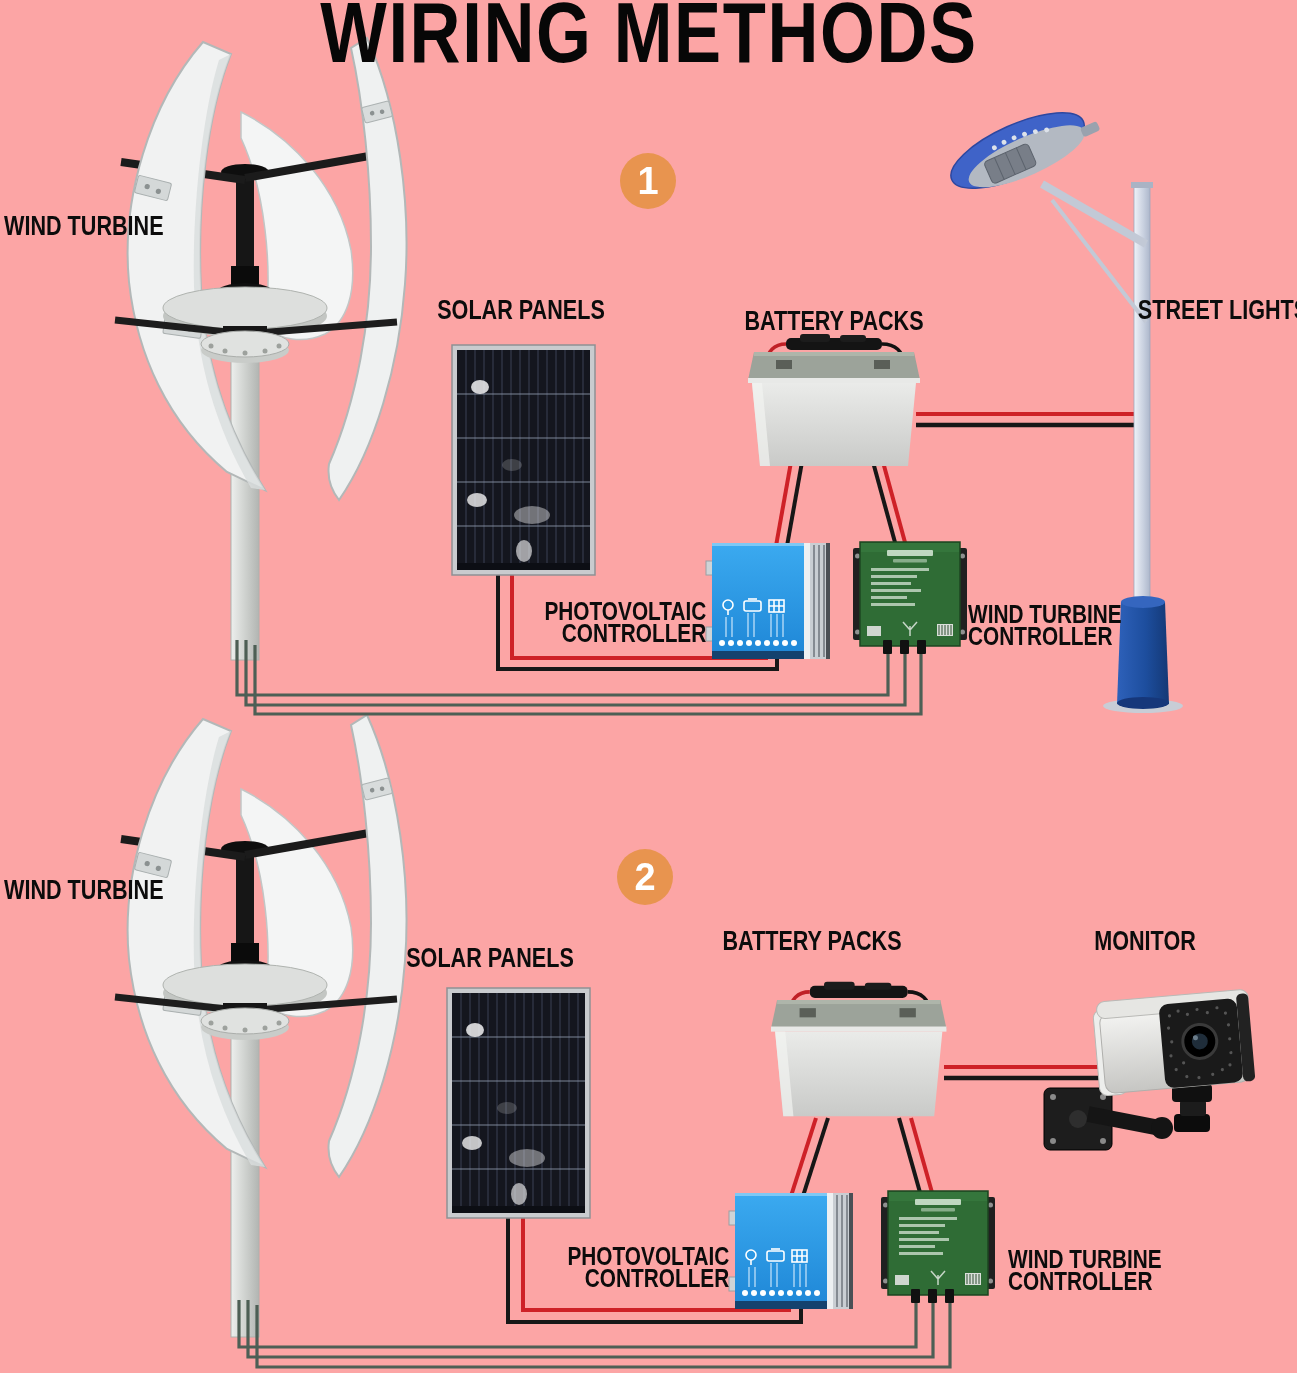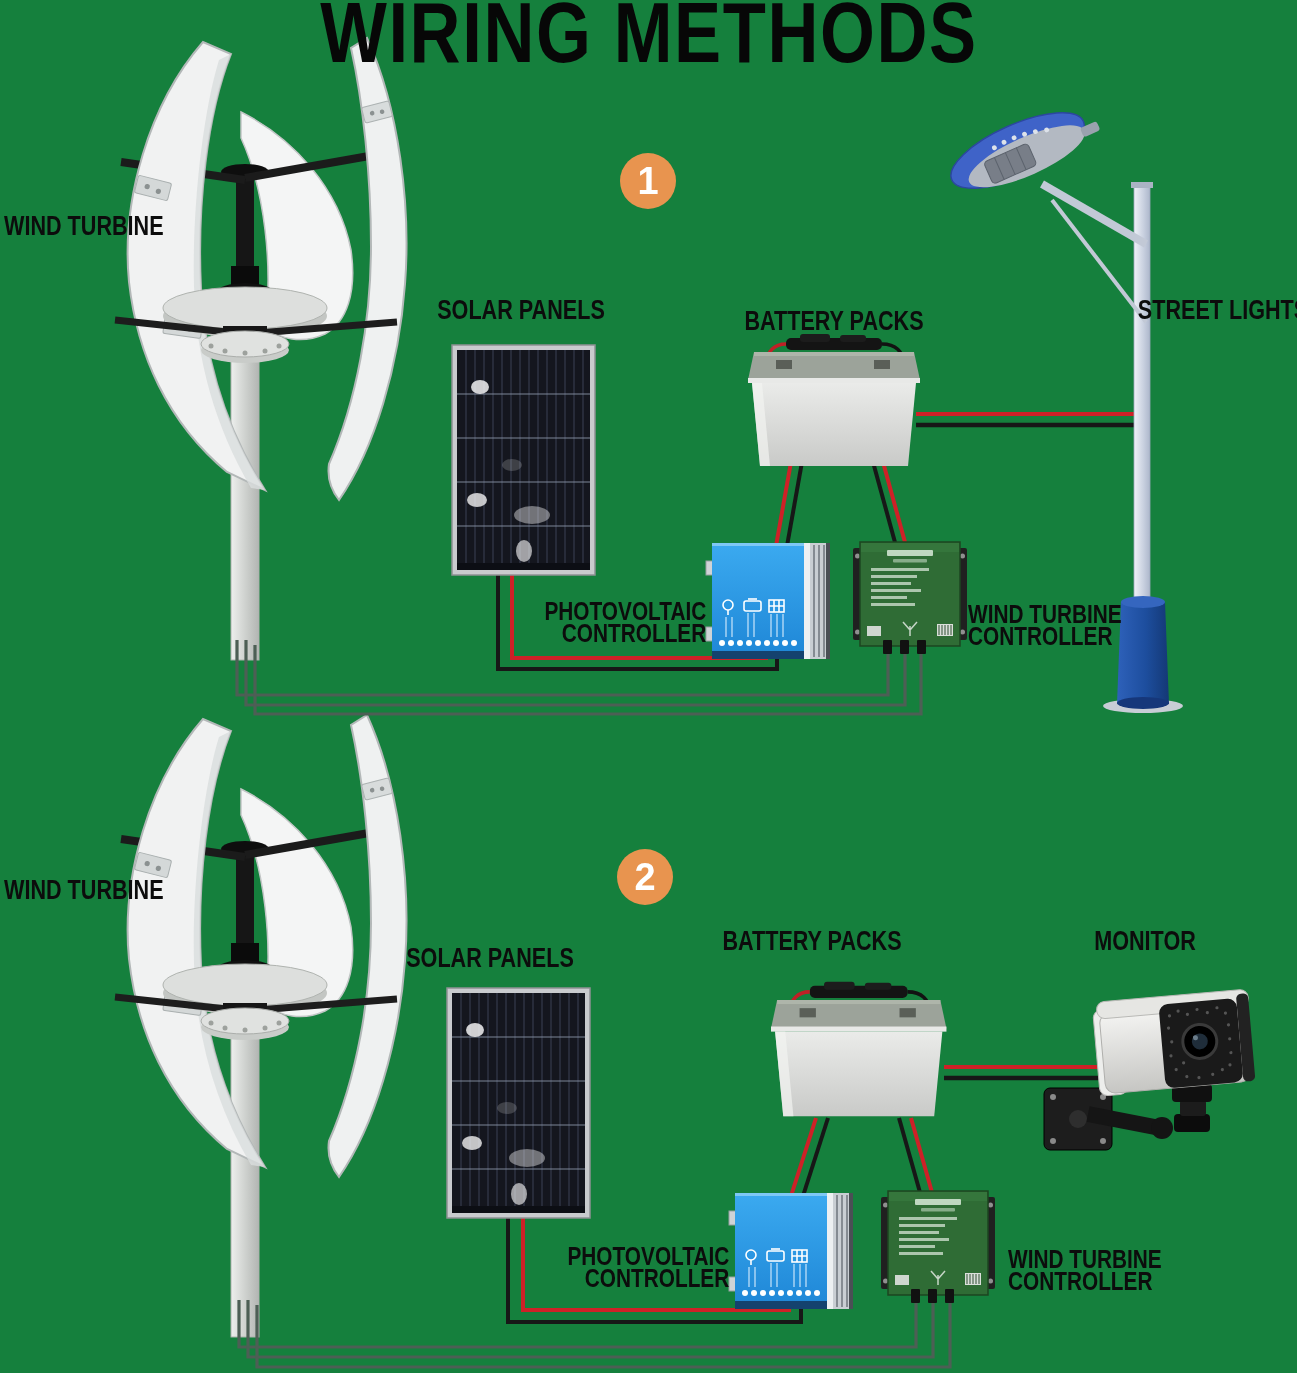--- a/index.html
+++ b/index.html
@@ -1,16 +1,16 @@
 <!DOCTYPE html>
 <html><head>
 <meta charset="utf-8">
 <style>
   html,body{margin:0;padding:0;background:#fff;}
-  #canvas{position:relative;width:1297px;height:1373px;background:#15803d;overflow:hidden;
+  #canvas{position:relative;width:1297px;height:1373px;background:#fca5a5;overflow:hidden;
           font-family:"Liberation Sans",sans-serif;}
   #gfx{position:absolute;left:0;top:0;}
   .lbl{position:absolute;font-weight:bold;font-size:27px;line-height:27px;color:#0c0c0c;
        white-space:nowrap;letter-spacing:0px;}
   .lbl.center{transform:translateX(-50%) scaleX(0.8);transform-origin:center top;}
   .lbl.left{transform:scaleX(0.8);transform-origin:left top;}
   .lbl2{position:absolute;font-weight:bold;font-size:26px;line-height:22px;color:#0c0c0c;
         white-space:nowrap;}
   .lbl2.right{text-align:right;transform:scaleX(0.8);transform-origin:right top;}
   .lbl2.left{text-align:left;transform:scaleX(0.8);transform-origin:left top;}

